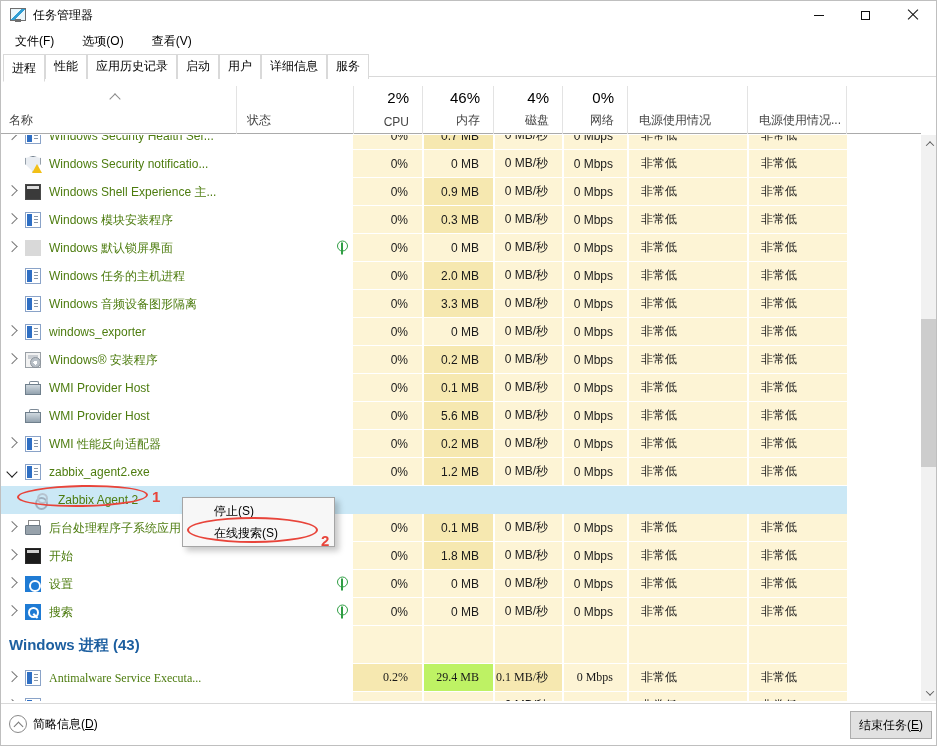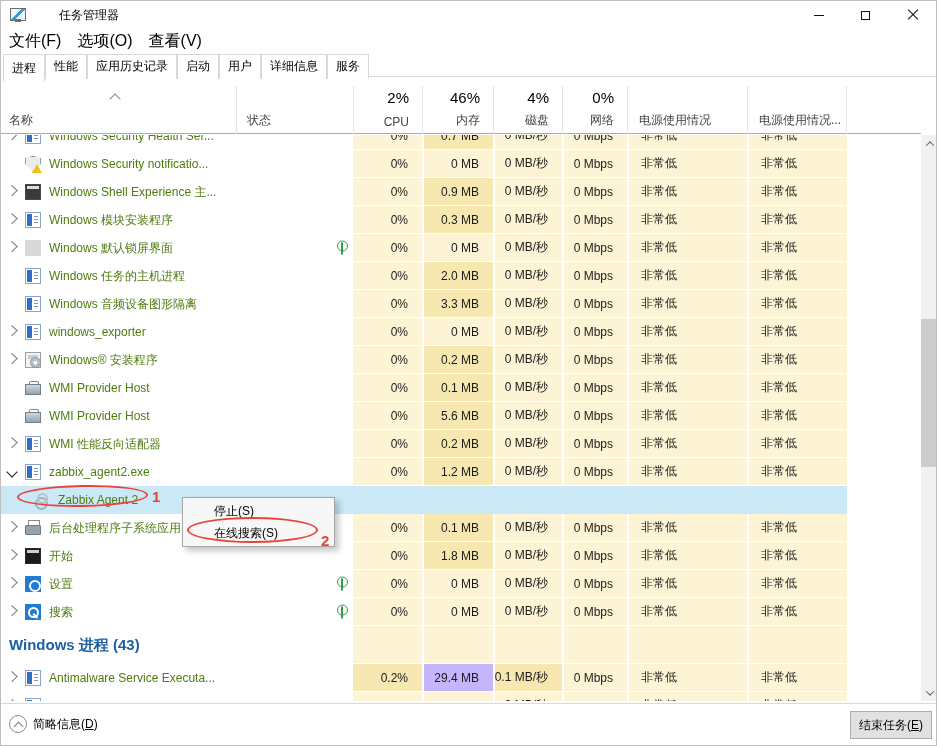--- a/index.html
+++ b/index.html
@@ -4,39 +4,39 @@
 <style>
   * { margin:0; padding:0; box-sizing:border-box; }
   html,body { background:#fff; }
   body { font-family:"Liberation Sans","DejaVu Sans",sans-serif; }
   #app {
     position:relative; width:937px; height:746px; background:#fff;
     border:1px solid #bfbfbf; overflow:hidden; color:#111;
   }
 
   
-  .titlebar { position:absolute; left:0; top:0; width:100%; height:28px; display:flex; align-items:center;gap:26px; }
+  .titlebar { position:absolute; left:0; top:0; width:100%; height:28px; display:flex; align-items:center; }
   .app-ic { position:relative; width:16px; height:16px; margin-left:9px; flex:none; }
   .app-ic::before { content:""; position:absolute; left:0; top:1px; right:0; height:11px;
     border:1px solid #6e6e6e; background:
       linear-gradient(135deg, transparent 42%, #2f9ed4 42% 58%, transparent 58%), #eaf6fb; }
   .app-ic::after { content:""; position:absolute; left:5px; bottom:1px; width:6px; height:3px; background:#6e6e6e; }
   .wtitle { margin-left:7px; font-size:12px; color:#000; }
   .wbtns { position:absolute; right:0; top:0; height:28px; display:flex; }
   .winbtn { width:47px; height:28px; display:flex; align-items:center; justify-content:center; }
   .g-min { width:10px; height:1px; background:#111; }
   .g-max { width:9px; height:9px; border:1px solid #111; }
   .g-close { position:relative; width:12px; height:12px; }
   .g-close::before,.g-close::after { content:""; position:absolute; left:-1px; top:5px; width:14px; height:1px; background:#111; }
   .g-close::before { transform:rotate(45deg); }
   .g-close::after { transform:rotate(-45deg); }
 
   
   .menubar { position:absolute; left:0; top:28px; width:100%; height:24px; display:flex; align-items:center; }
-  .menu-item { font-size:16px; padding:3px 8px; color:#000; }
+  .menu-item { font-size:12px; padding:3px 14px; color:#000; }
 
   
   .tabbar { position:absolute; left:2px; top:53px; width:933px; height:23px; border-bottom:1px solid #d9d9d9; display:flex; align-items:flex-start; }
   .tab { font-size:12px; padding:3px 8px 4px 8px; border:1px solid #d9d9d9; border-bottom:none; background:#fff; margin-right:0; position:relative; color:#000; }
   .tab.active { padding-top:5px; background:#fff; z-index:2; margin-bottom:-1px; border-bottom:1px solid #fff; }
 
   
   .theader { position:absolute; left:0; top:85px; width:920px; height:48px; border-bottom:1px solid #ababab; background:#fff; }
   .hcell { position:absolute; top:0; height:48px; }
   .h-name { left:0; width:235px; }
@@ -72,21 +72,21 @@
   .c0 { left:352px; width:69px; }
   .c1 { left:421px; width:71px; border-left:2px solid #fff; }
   .c2 { left:492px; width:69px; border-left:2px solid #fff; }
   .c3 { left:561px; width:65px; border-left:2px solid #fff; }
   .c4 { left:626px; width:120px; border-left:2px solid #fff; }
   .c5 { left:746px; width:100px; border-left:2px solid #fff; }
   .c0,.c1,.c2,.c3 { justify-content:flex-end; padding-right:14px; }
   .c4,.c5 { padding-left:12px; }
   .c-light { background:#fdf4d5; }
   .c-mid   { background:#f6e8b0; }
-  .c-dark  { background:#c4b5fd;padding-left:28px; }
+  .c-dark  { background:#bef264;padding-left:28px; }
   .c-sel   { background:transparent; border-left-color:transparent !important; }
 
   
   .ic { position:relative; width:16px; height:16px; margin-left:9px; flex:none; }
   .ic-window, .ic-defender { border:1px solid #8aa3c8; background:#fff; }
   .ic-window::before, .ic-defender::before { content:""; position:absolute; left:1px; top:1px; bottom:1px; width:5px; background:#2f6fc4; }
   .ic-window::after, .ic-defender::after { content:""; position:absolute; left:8px; right:2px; top:3px; bottom:3px;
     background:repeating-linear-gradient(to bottom,#8796a8 0 1px,transparent 1px 3px); }
   .ic-shield::before { content:""; position:absolute; inset:0; background:#e9edf2; border:1px solid #6c7a88;
     clip-path:polygon(50% 0,98% 12%,98% 52%,50% 98%,2% 52%,2% 12%); }
@@ -480,21 +480,21 @@
         <span class="pname">Windows 进程 (43)</span>
 
       </div>
       <div class="cell c0 c-light"></div>
       <div class="cell c1 c-light"></div>
       <div class="cell c2 c-light"></div>
       <div class="cell c3 c-light"></div>
       <div class="cell c4 c-light"></div>
       <div class="cell c5 c-light"></div>
     </div>
-      <div class="row process" style="top: 529px; height: 28px;">
+      <div class="row process" style="top: 529px; height: 28px; font-family: Liberation Serif, serif;">
       <div class="namecol">
         <span class="tchev right"></span>
         <span class="ic ic-defender"></span>
         <span class="pname">Antimalware Service Executa...</span>
 
       </div>
       <div class="cell c0 c-mid">0.2%</div>
       <div class="cell c1 c-dark">29.4 MB</div>
       <div class="cell c2 c-mid">0.1 MB/秒</div>
       <div class="cell c3 c-light">0 Mbps</div>

